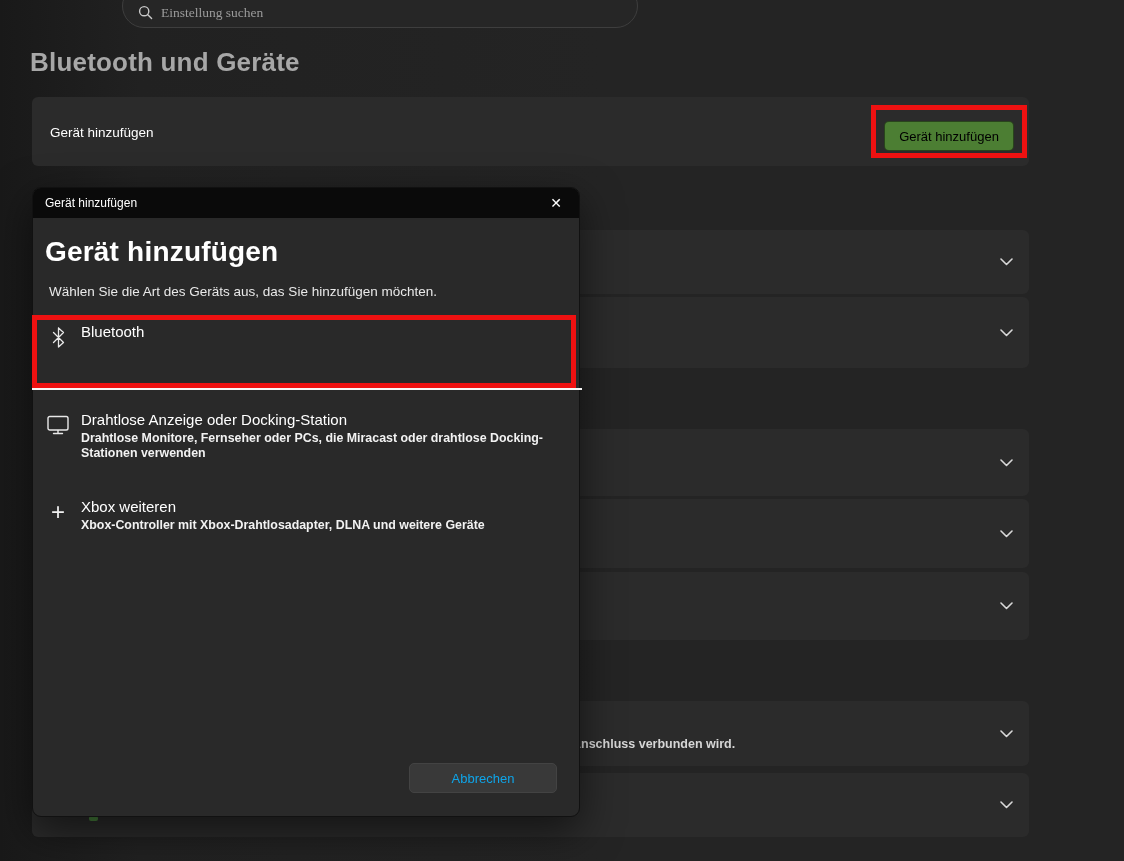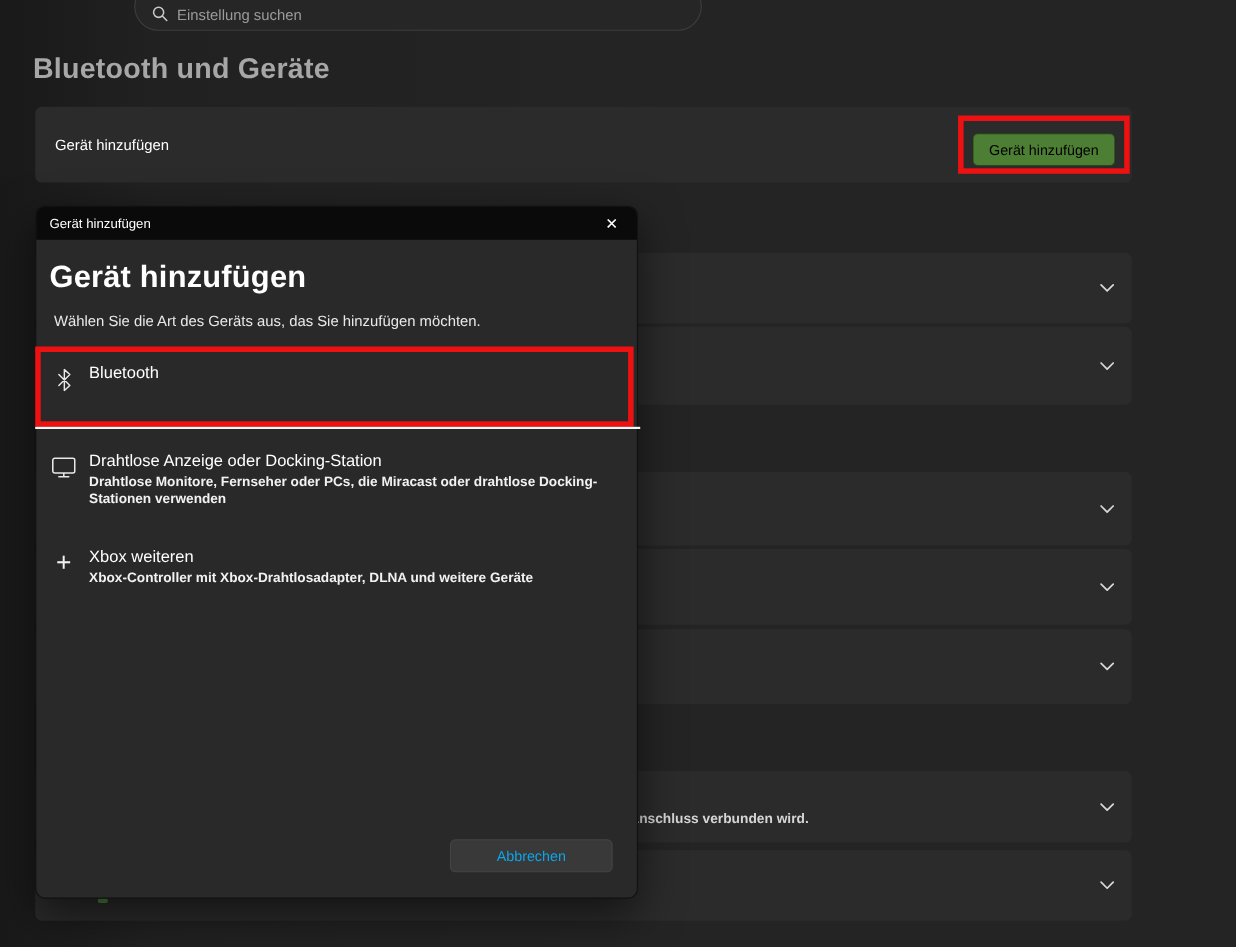--- a/index.html
+++ b/index.html
@@ -16,21 +16,21 @@
 
   
   .search-pill {
     position:absolute; left:122px; top:-16px; width:516px; height:44px;
     background:#262626; border:1px solid #3e3e3e; border-radius:22px;
   }
   .search-pill svg { position:absolute; left:15px; bottom:7px; }
   .search-pill input {
     position:absolute; left:38px; bottom:2px; width:460px; height:24px;
     background:transparent; border:none; outline:none;
-    color:#dddddd; font-size:13.5px; font-family:Liberation Sans, sans-serif;
+    color:#dddddd; font-size:13.5px; font-family:Liberation Serif, serif;
   }
   .search-pill input::placeholder { color:#9b9b9b; }
 
   
   .breadcrumb { position:absolute; left:30px; top:47px; display:flex; align-items:center; gap:13px;flex-direction:column; }
   .crumb-parent { font-size:26px; font-weight:600; color:#a7a7a7; letter-spacing:.2px; }
   .crumb-sep { font-size:16px; color:#9a9a9a; padding-top:3px; }
   .crumb-current { font-size:26px; font-weight:700; color:#ffffff; letter-spacing:.2px; }
 
   
@@ -87,21 +87,21 @@
   }
   .dialog-heading {
     position:absolute; left:12px; top:48px;
     font-size:28px; font-weight:700; color:#ffffff; letter-spacing:.2px;
   }
   .dialog-subtitle {
     position:absolute; left:16px; top:96px;
     font-size:13.5px; color:#e9e9e9;
   }
   .dlg-option { position:absolute; left:0; width:548px; cursor:pointer; }
-  .opt-1 { top:140px; height:76px;padding-left:28px; }
+  .opt-1 { top:132px; height:76px;padding-left:28px; }
   .opt-2 { top:220px; height:60px;padding-left:32px; }
   .opt-3 { top:307px; height:48px; }
   .opt-icon { position:absolute; left:14px; top:6px; width:22px; height:22px;
     display:flex; align-items:center; justify-content:center; }
   .plus-glyph { font-size:24px; font-weight:300; color:#f0f0f0; line-height:20px; }
   .opt-text { position:absolute; left:48px; top:3px; width:492px; }
   .opt-title { font-size:15px; color:#ffffff; margin-bottom:3px; }
   .opt-desc { font-size:12.4px; font-weight:700; color:#f2f2f2; line-height:1.22; }
   .cancel-btn {
     position:absolute; left:376px; top:575px; width:148px; height:30px;

